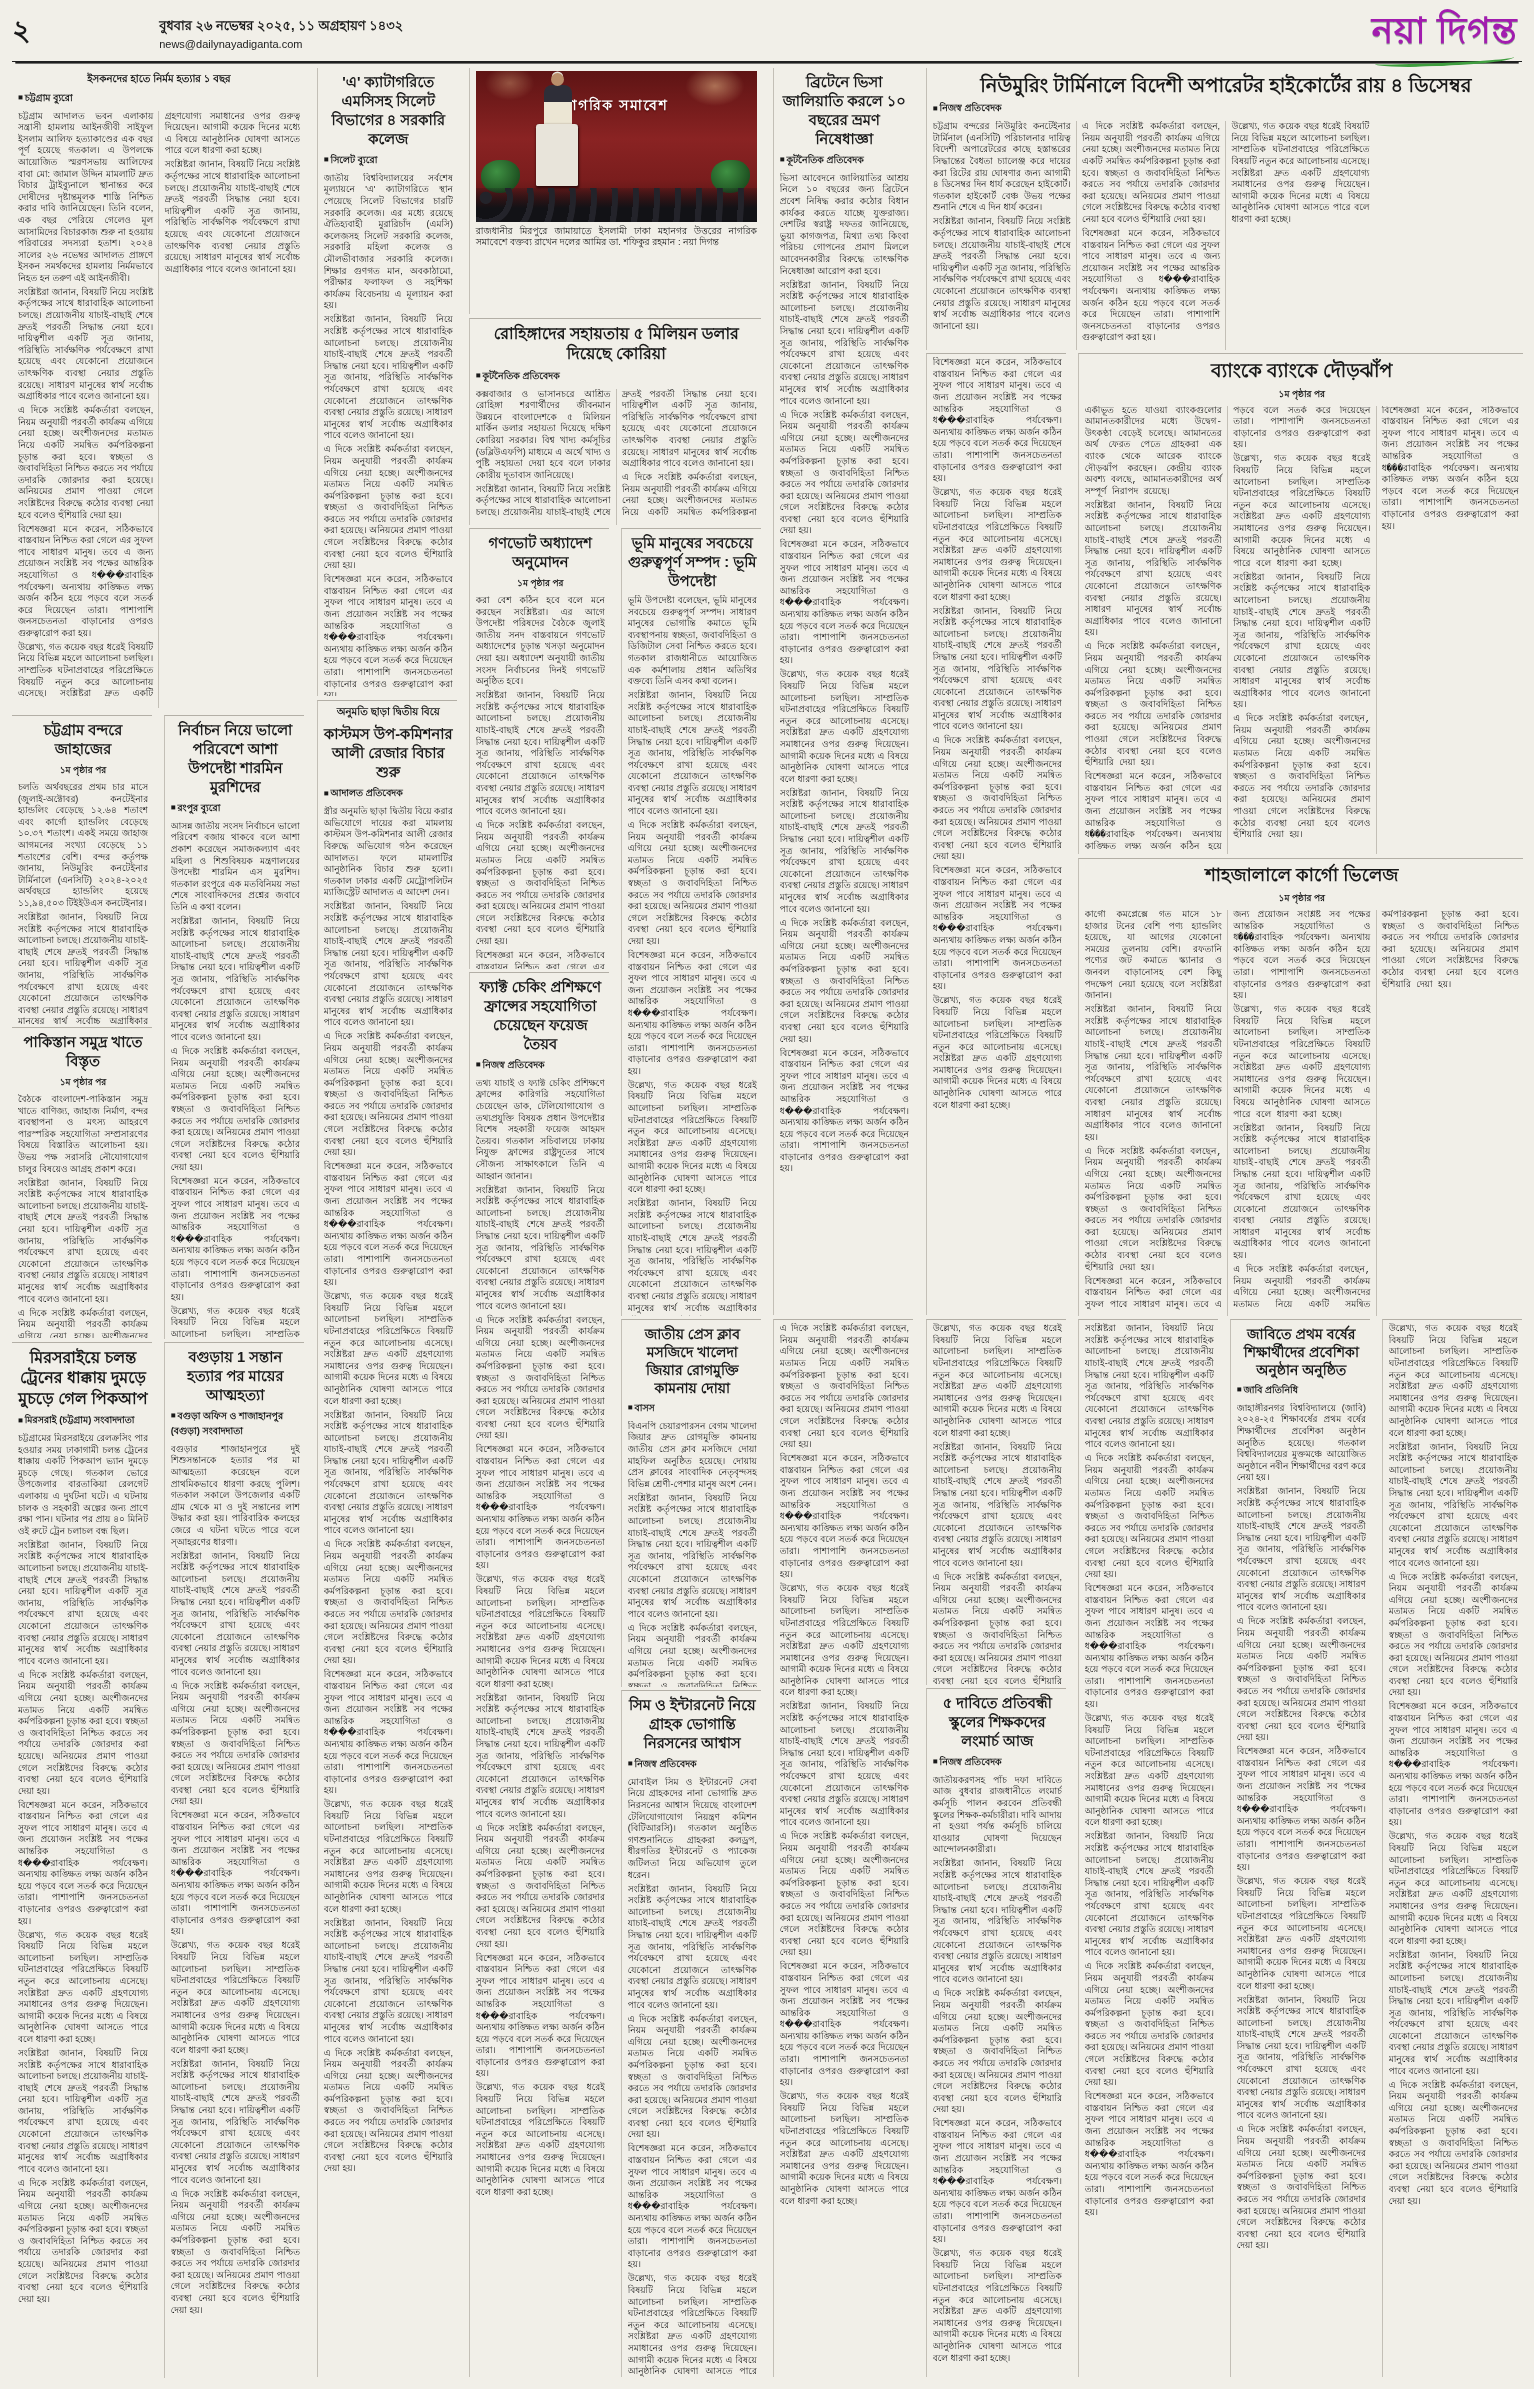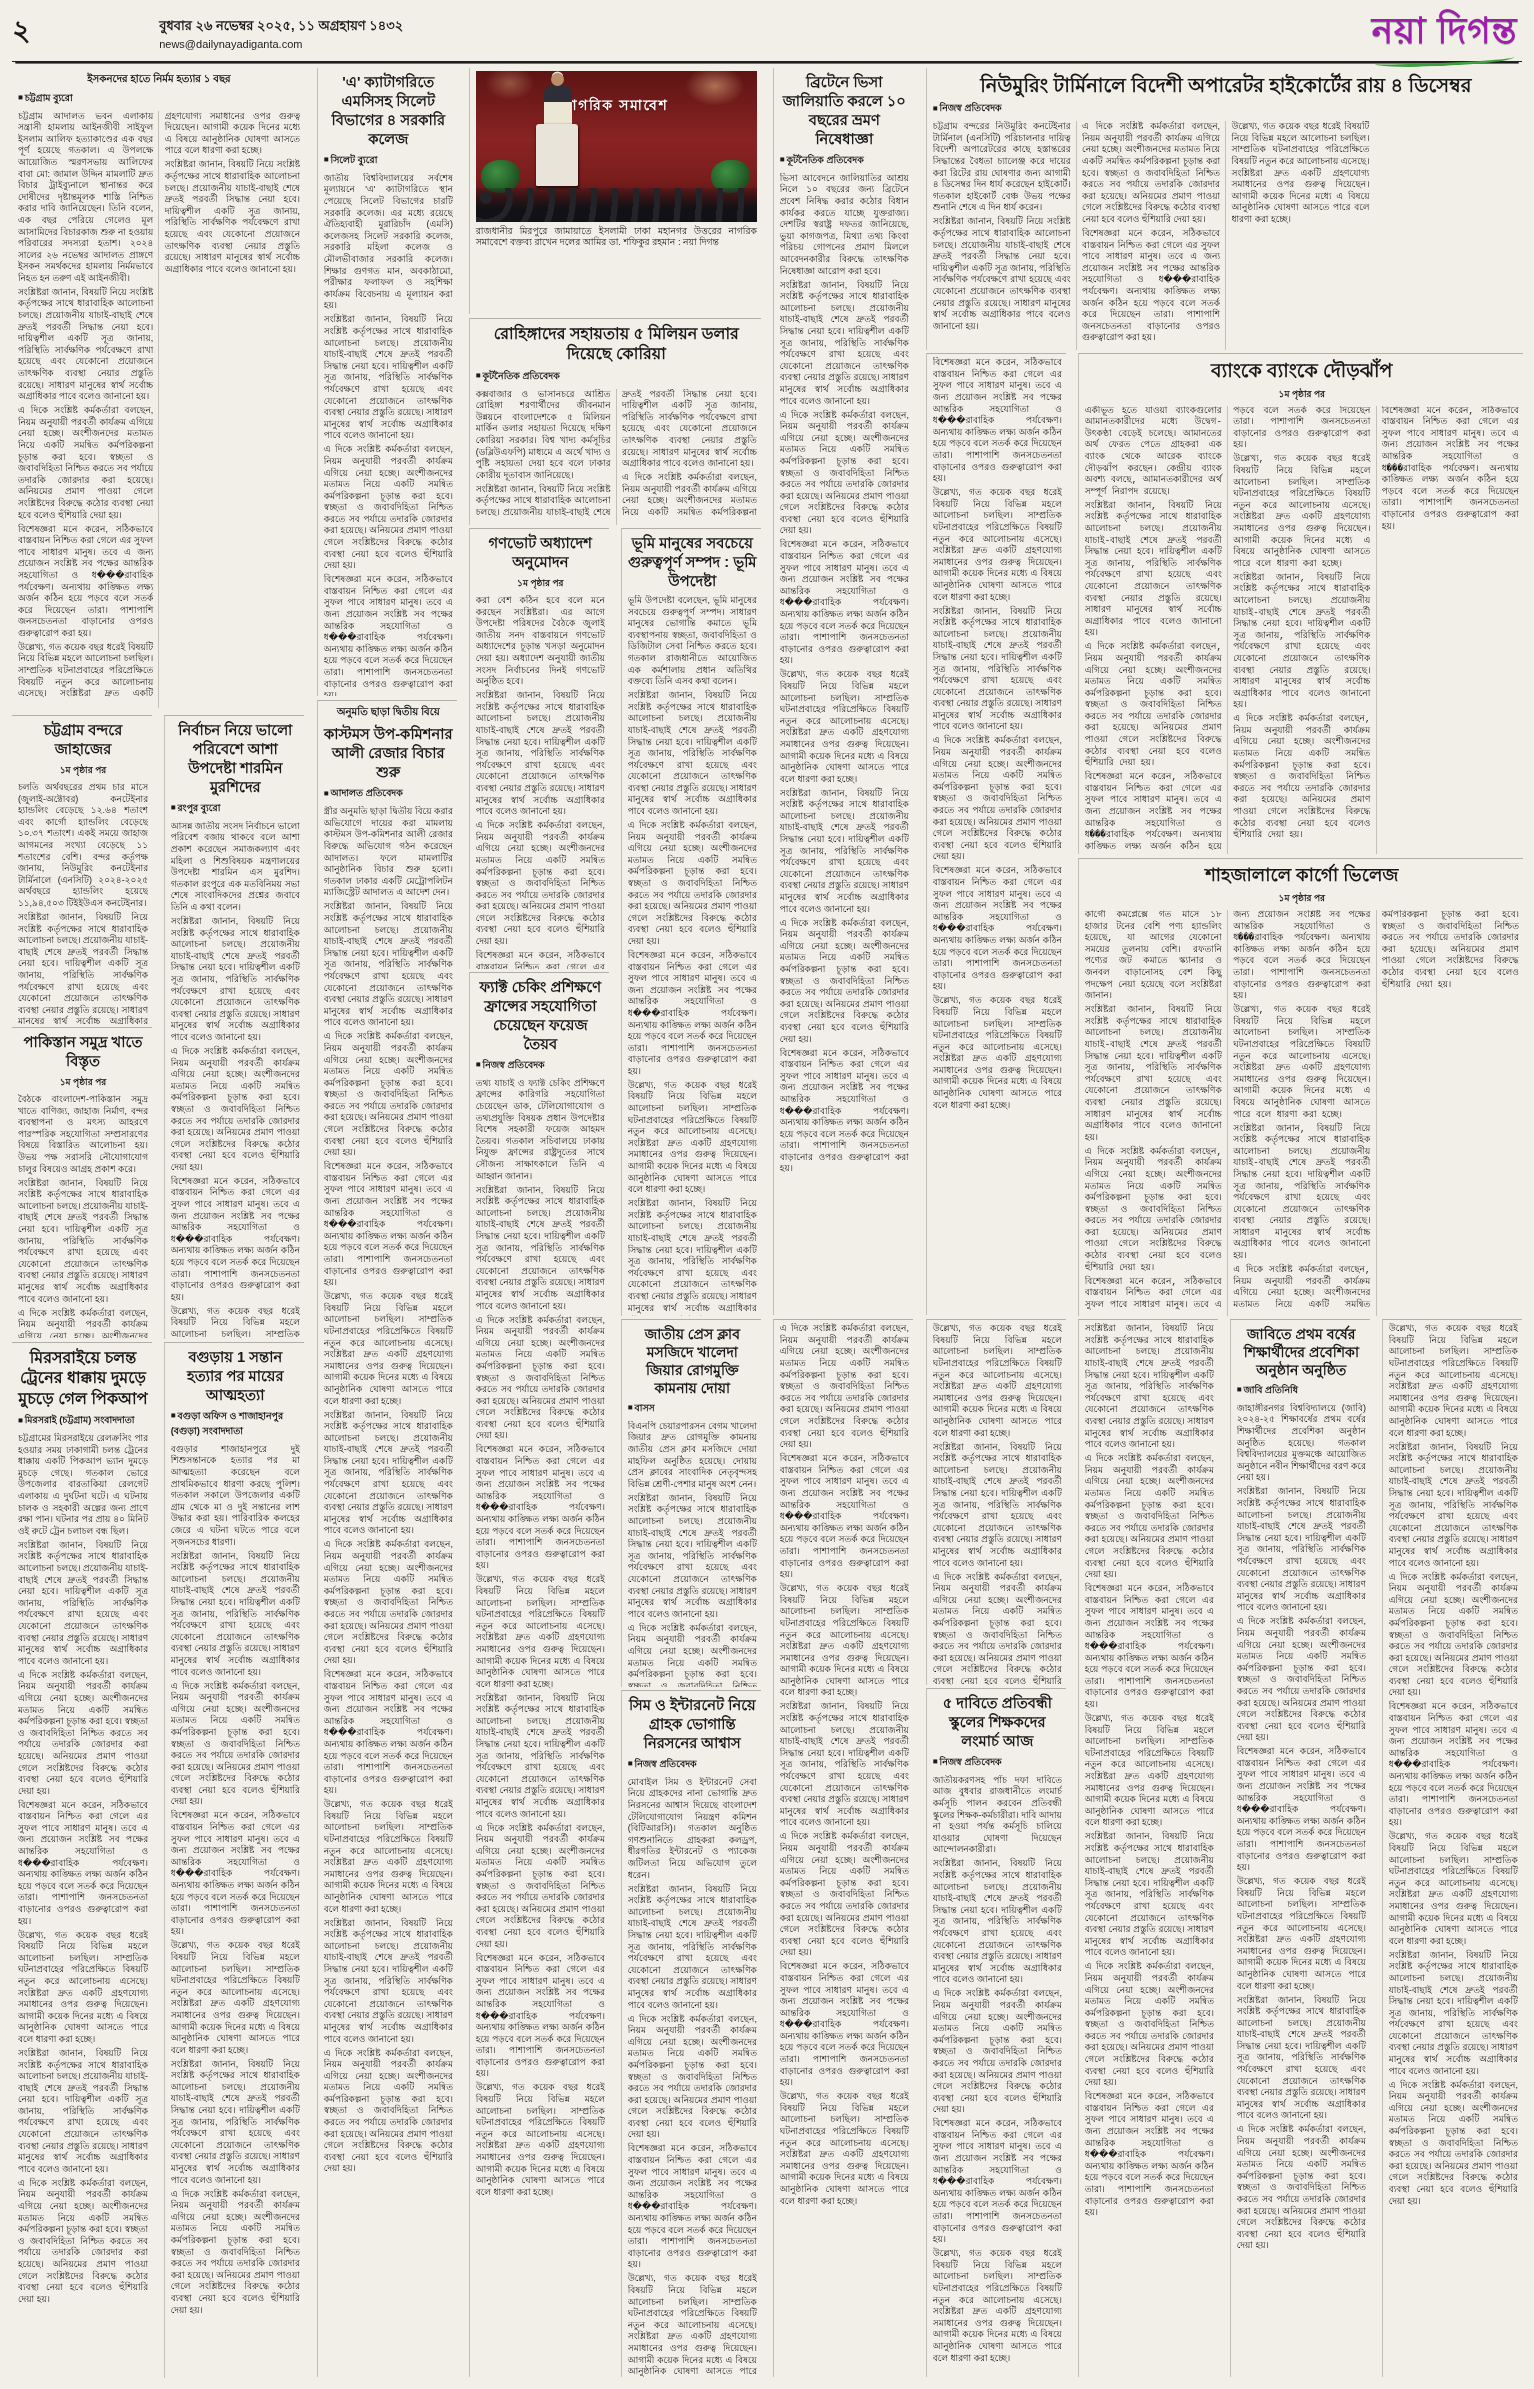--- a/index.html
+++ b/index.html
@@ -168,21 +168,21 @@
         <p>এ দিকে সংশ্লিষ্ট কর্মকর্তারা বলছেন, নিয়ম অনুযায়ী পরবর্তী কার্যক্রম এগিয়ে নেয়া হচ্ছে। অংশীজনদের মতামত নিয়ে একটি সমন্বিত কর্মপরিকল্পনা চূড়ান্ত করা হবে। স্বচ্ছতা ও জবাবদিহিতা নিশ্চিত করতে সব পর্যায়ে তদারকি জোরদার করা হয়েছে। অনিয়মের প্রমাণ পাওয়া গেলে সংশ্লিষ্টদের বিরুদ্ধে কঠোর ব্যবস্থা নেয়া হবে বলেও হুঁশিয়ারি দেয়া হয়।</p>
         <p>বিশেষজ্ঞরা মনে করেন, সঠিকভাবে বাস্তবায়ন নিশ্চিত করা গেলে এর সুফল পাবে সাধারণ মানুষ। তবে এ জন্য প্রয়োজন সংশ্লিষ্ট সব পক্ষের আন্তরিক সহযোগিতা ও ধ���রাবাহিক পর্যবেক্ষণ। অন্যথায় কাঙ্ক্ষিত লক্ষ্য অর্জন কঠিন হয়ে পড়বে বলে সতর্ক করে দিয়েছেন তারা। পাশাপাশি জনসচেতনতা বাড়ানোর ওপরও গুরুত্বারোপ করা হয়।</p>
         <p>উল্লেখ্য, গত কয়েক বছর ধরেই বিষয়টি নিয়ে বিভিন্ন মহলে আলোচনা চলছিল। সাম্প্রতিক ঘটনাপ্রবাহের পরিপ্রেক্ষিতে বিষয়টি নতুন করে আলোচনায় এসেছে। সংশ্লিষ্টরা দ্রুত একটি গ্রহণযোগ্য সমাধানের ওপর গুরুত্ব দিয়েছেন। আগামী কয়েক দিনের মধ্যে এ বিষয়ে আনুষ্ঠানিক ঘোষণা আসতে পারে বলে ধারণা করা হচ্ছে।</p>
       </div>
   </section>
 
   <section class="art rule-t rule-l" style="left:164px;top:1342px;width:140px;height:1036px">
     <h2 class="head s18">বগুড়ায় 1 সন্তান হত্যার পর মায়ের আত্মহত্যা</h2>
     <div class="byline">বগুড়া অফিস ও শাজাহানপুর (বগুড়া) সংবাদদাতা</div>
     <div class="body">
-      <p>বগুড়ার শাজাহানপুরে দুই শিশুসন্তানকে হত্যার পর মা আত্মহত্যা করেছেন বলে প্রাথমিকভাবে ধারণা করছে পুলিশ। গতকাল সকালে উপজেলার একটি গ্রাম থেকে মা ও দুই সন্তানের লাশ উদ্ধার করা হয়। পারিবারিক কলহের জেরে এ ঘটনা ঘটতে পারে বলে স্জনসচের ধারণা।</p>
+      <p>বগুড়ার শাজাহানপুরে দুই শিশুসন্তানকে হত্যার পর মা আত্মহত্যা করেছেন বলে প্রাথমিকভাবে ধারণা করছে পুলিশ। গতকাল সকালে উপজেলার একটি গ্রাম থেকে মা ও দুই সন্তানের লাশ উদ্ধার করা হয়। পারিবারিক কলহের জেরে এ ঘটনা ঘটতে পারে বলে স্আহরণের ধারণা।</p>
     <p>সংশ্লিষ্টরা জানান, বিষয়টি নিয়ে সংশ্লিষ্ট কর্তৃপক্ষের সাথে ধারাবাহিক আলোচনা চলছে। প্রয়োজনীয় যাচাই-বাছাই শেষে দ্রুতই পরবর্তী সিদ্ধান্ত নেয়া হবে। দায়িত্বশীল একটি সূত্র জানায়, পরিস্থিতি সার্বক্ষণিক পর্যবেক্ষণে রাখা হয়েছে এবং যেকোনো প্রয়োজনে তাৎক্ষণিক ব্যবস্থা নেয়ার প্রস্তুতি রয়েছে। সাধারণ মানুষের স্বার্থ সর্বোচ্চ অগ্রাধিকার পাবে বলেও জানানো হয়।</p>
         <p>এ দিকে সংশ্লিষ্ট কর্মকর্তারা বলছেন, নিয়ম অনুযায়ী পরবর্তী কার্যক্রম এগিয়ে নেয়া হচ্ছে। অংশীজনদের মতামত নিয়ে একটি সমন্বিত কর্মপরিকল্পনা চূড়ান্ত করা হবে। স্বচ্ছতা ও জবাবদিহিতা নিশ্চিত করতে সব পর্যায়ে তদারকি জোরদার করা হয়েছে। অনিয়মের প্রমাণ পাওয়া গেলে সংশ্লিষ্টদের বিরুদ্ধে কঠোর ব্যবস্থা নেয়া হবে বলেও হুঁশিয়ারি দেয়া হয়।</p>
         <p>বিশেষজ্ঞরা মনে করেন, সঠিকভাবে বাস্তবায়ন নিশ্চিত করা গেলে এর সুফল পাবে সাধারণ মানুষ। তবে এ জন্য প্রয়োজন সংশ্লিষ্ট সব পক্ষের আন্তরিক সহযোগিতা ও ধ���রাবাহিক পর্যবেক্ষণ। অন্যথায় কাঙ্ক্ষিত লক্ষ্য অর্জন কঠিন হয়ে পড়বে বলে সতর্ক করে দিয়েছেন তারা। পাশাপাশি জনসচেতনতা বাড়ানোর ওপরও গুরুত্বারোপ করা হয়।</p>
         <p>উল্লেখ্য, গত কয়েক বছর ধরেই বিষয়টি নিয়ে বিভিন্ন মহলে আলোচনা চলছিল। সাম্প্রতিক ঘটনাপ্রবাহের পরিপ্রেক্ষিতে বিষয়টি নতুন করে আলোচনায় এসেছে। সংশ্লিষ্টরা দ্রুত একটি গ্রহণযোগ্য সমাধানের ওপর গুরুত্ব দিয়েছেন। আগামী কয়েক দিনের মধ্যে এ বিষয়ে আনুষ্ঠানিক ঘোষণা আসতে পারে বলে ধারণা করা হচ্ছে।</p>
         <p>সংশ্লিষ্টরা জানান, বিষয়টি নিয়ে সংশ্লিষ্ট কর্তৃপক্ষের সাথে ধারাবাহিক আলোচনা চলছে। প্রয়োজনীয় যাচাই-বাছাই শেষে দ্রুতই পরবর্তী সিদ্ধান্ত নেয়া হবে। দায়িত্বশীল একটি সূত্র জানায়, পরিস্থিতি সার্বক্ষণিক পর্যবেক্ষণে রাখা হয়েছে এবং যেকোনো প্রয়োজনে তাৎক্ষণিক ব্যবস্থা নেয়ার প্রস্তুতি রয়েছে। সাধারণ মানুষের স্বার্থ সর্বোচ্চ অগ্রাধিকার পাবে বলেও জানানো হয়।</p>
         <p>এ দিকে সংশ্লিষ্ট কর্মকর্তারা বলছেন, নিয়ম অনুযায়ী পরবর্তী কার্যক্রম এগিয়ে নেয়া হচ্ছে। অংশীজনদের মতামত নিয়ে একটি সমন্বিত কর্মপরিকল্পনা চূড়ান্ত করা হবে। স্বচ্ছতা ও জবাবদিহিতা নিশ্চিত করতে সব পর্যায়ে তদারকি জোরদার করা হয়েছে। অনিয়মের প্রমাণ পাওয়া গেলে সংশ্লিষ্টদের বিরুদ্ধে কঠোর ব্যবস্থা নেয়া হবে বলেও হুঁশিয়ারি দেয়া হয়।</p>
       </div>
   </section>
 
   <section class="art rule-l" style="left:317px;top:68px;width:140px;height:628px">

